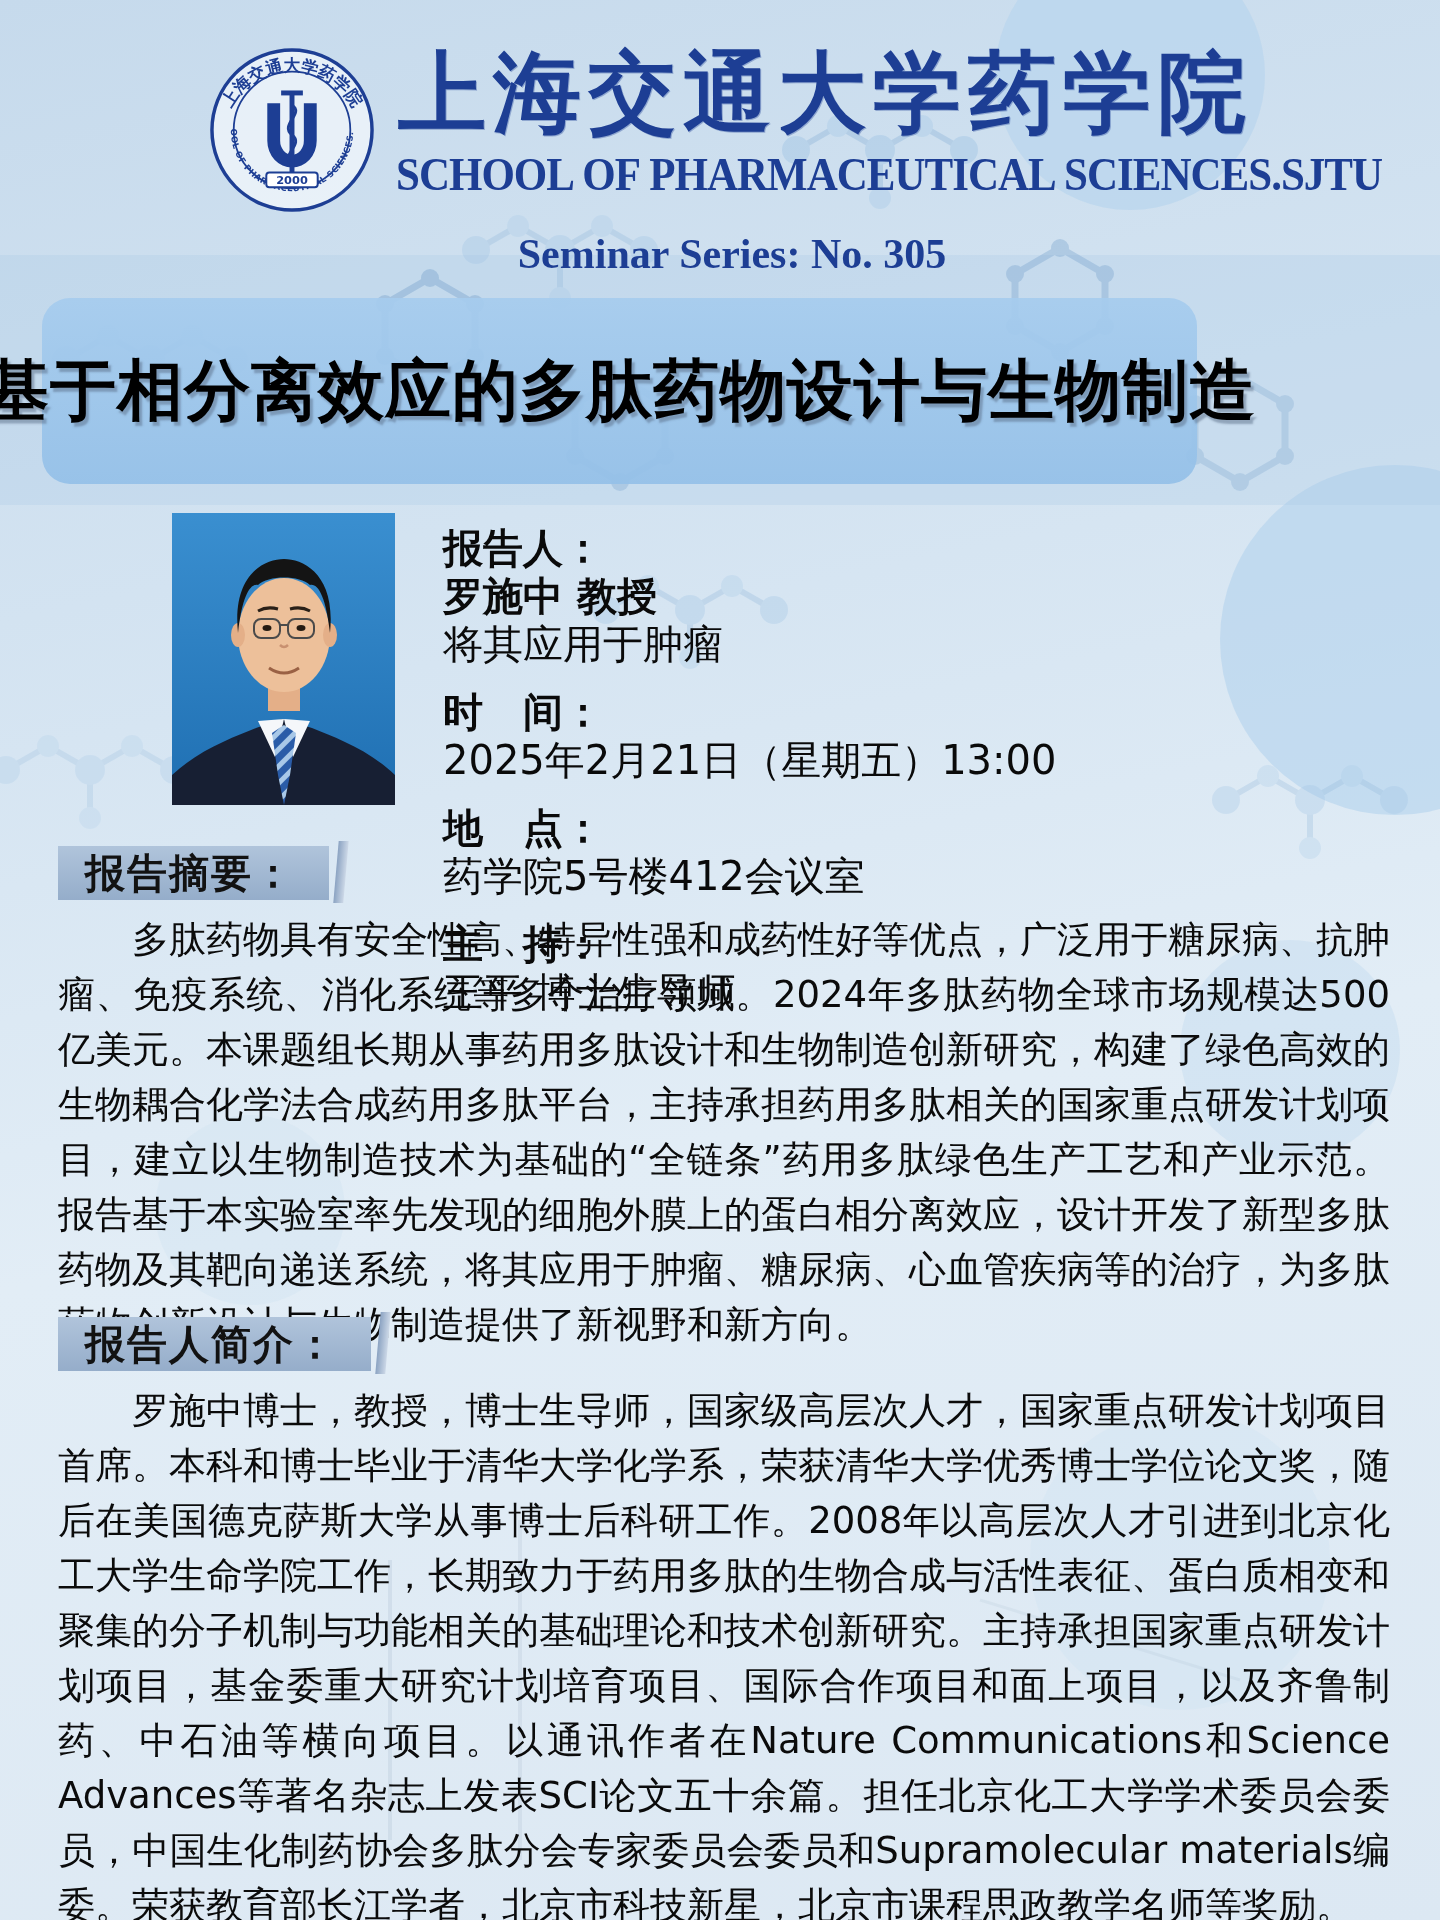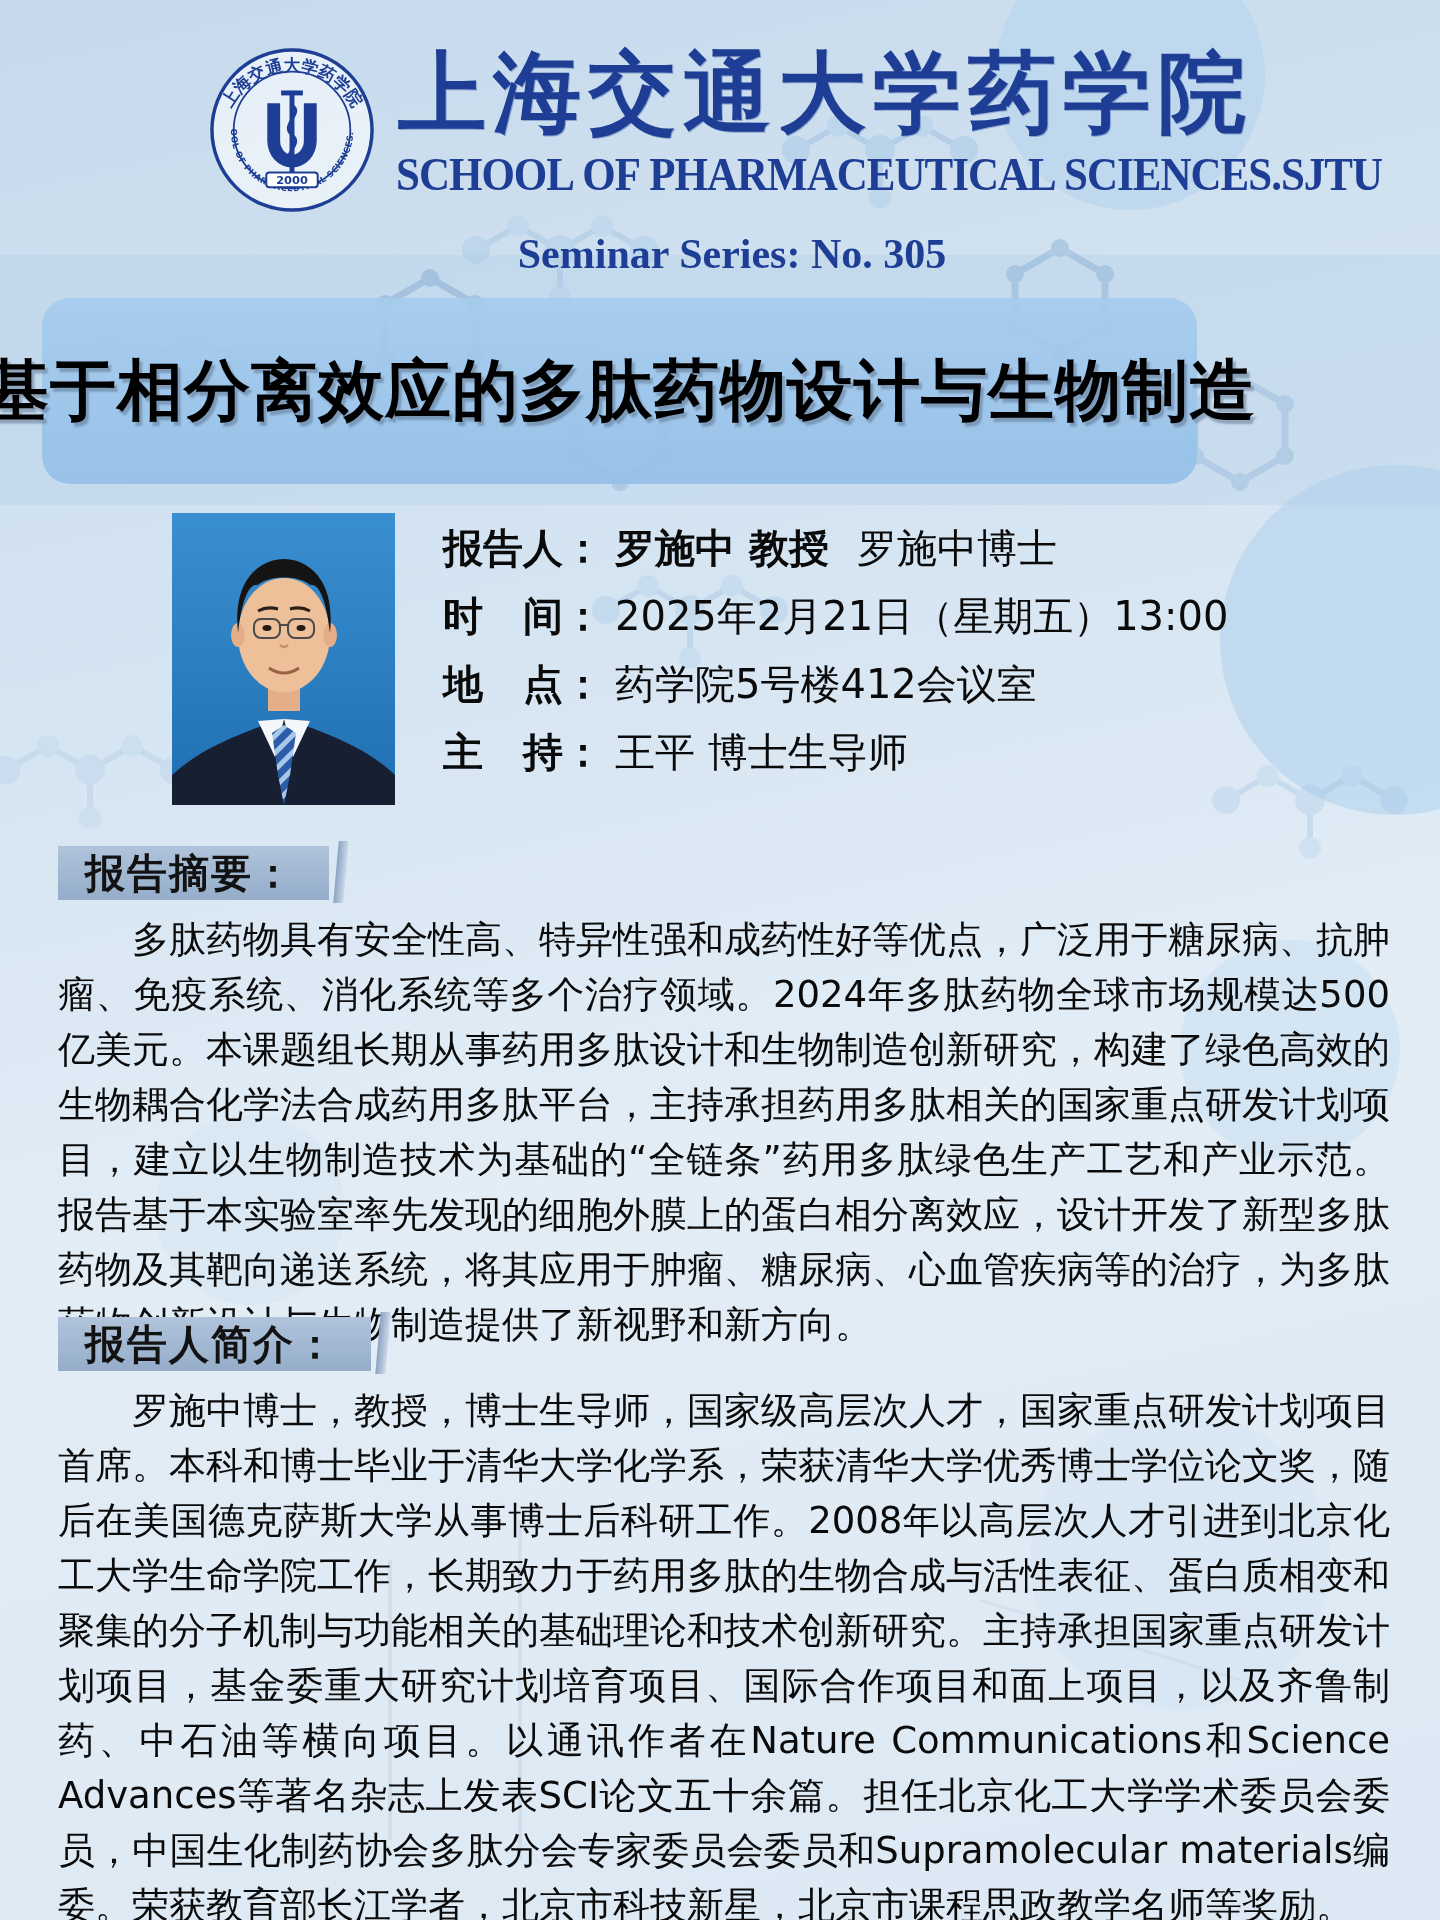--- a/index.html
+++ b/index.html
@@ -40,21 +40,21 @@
     font-size:66px;font-weight:900;color:#000;letter-spacing:1px;white-space:nowrap;
     text-shadow:3px 4px 2px rgba(90,110,135,.5);
   }
 
   
   .photo{position:absolute;left:172px;top:513px;width:223px;height:292px;}
   .info{
     position:absolute;left:443px;top:524px;display:flex;flex-direction:column;gap:20px;
     font-size:40px;color:#0a0a0a;
   }
-  .info-row{display:flex;align-items:flex-start;line-height:48px;white-space:nowrap;}
+  .info-row{display:flex;align-items:flex-start;line-height:48px;white-space:nowrap;flex-direction:column;}
   .info-label{font-weight:700;min-width:172px;}
   .info-strong{font-weight:700;}
   .info-strong:not(:empty){margin-right:28px;}
   .info-value{font-weight:400;}
 
   
   .section-label{
     position:absolute;left:58px;height:54px;
     background:linear-gradient(180deg,#b0c4db,#95adca);
     display:inline-flex;align-items:center;padding:0 34px 0 27px;
@@ -187,21 +187,21 @@
     <path d="M86,98 q9,-5 20,-2" stroke="#2a2018" stroke-width="3" fill="none"></path>
     <path d="M118,96 q11,-3 20,2" stroke="#2a2018" stroke-width="3" fill="none"></path>
     <path d="M108,132 q4,4 8,0" stroke="#c89070" stroke-width="2.5" fill="none"></path>
     <path d="M97,155 q15,10 30,0" stroke="#9a6144" stroke-width="3" fill="none"></path>
   </svg>
 
   <div class="info">
     <div class="info-row">
       <span class="info-label">报告人：</span>
       <span class="info-strong">罗施中 教授</span>
-      <span class="info-value">罗施中博士</span>
+      <span class="info-value">将其应用于肿瘤</span>
     </div>
     <div class="info-row">
       <span class="info-label">时　间：</span>
       <span class="info-strong"></span>
       <span class="info-value">2025年2月21日（星期五）13:00</span>
     </div>
     <div class="info-row">
       <span class="info-label">地　点：</span>
       <span class="info-strong"></span>
       <span class="info-value">药学院5号楼412会议室</span>

